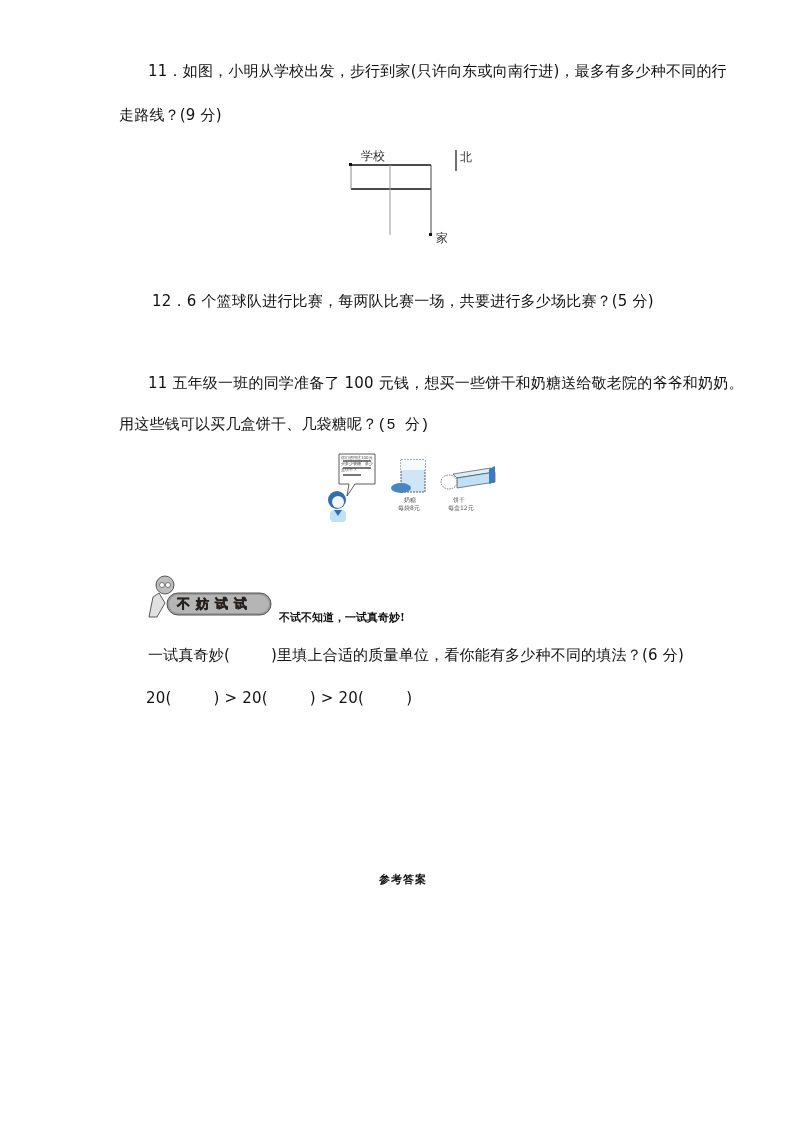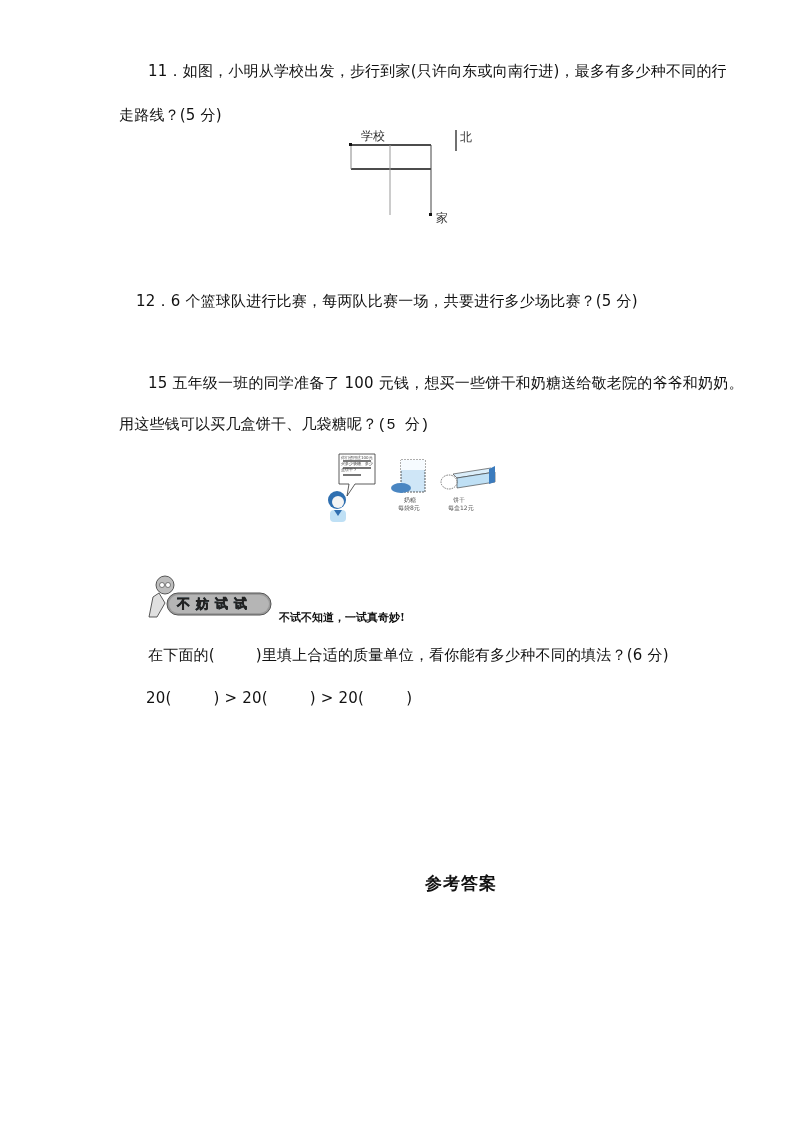--- a/index.html
+++ b/index.html
@@ -1,31 +1,31 @@
 <!DOCTYPE html>
 <html><head>
 <meta charset="utf-8">
 <style>
   html, body { margin: 0; padding: 0; background: #ffffff; }
   body { width: 793px; height: 1122px; position: relative; overflow: hidden;
          font-family: "DejaVu Sans", "Liberation Sans", sans-serif; color: #111; }
   .abs { position: absolute; }
   .line { font-size: 15px; line-height: 16px; white-space: nowrap; letter-spacing: 0.2px; }
-  .title { font-size: 17px; font-weight: bold; letter-spacing: 1px; margin-left: 46px; }
-  .diagram { left: 340px; top: 128px; width: 130px; height: 100px; }
+  .title { font-size: 11px; font-weight: bold; letter-spacing: 1px; }
+  .diagram { left: 340px; top: 148px; width: 130px; height: 100px; }
   .illus { left: 325px; top: 452px; width: 172px; height: 72px; }
   .banner { left: 145px; top: 573px; width: 130px; height: 48px; }
   .slogan { font-family: "DejaVu Serif", "Liberation Serif", serif; font-size: 11px; }
   .blank { display: inline-block; }
 </style>
 </head>
 <body>
 
 <div class="abs line" style="left:148px; top:63px;">11．如图，小明从学校出发，步行到家(只许向东或向南行进)，最多有多少种不同的行</div>
-<div class="abs line" style="left:119px; top:107px;">走路线？(5 分)</div>
+<div class="abs line" style="left:119px; top:107px;">走路线？(9 分)</div>
 
 <div class="abs diagram">
   <svg width="130" height="100" viewBox="0 0 130 100">
 
     <line x1="11" y1="17" x2="91" y2="17" stroke="#111" stroke-width="1.3"></line>
     <line x1="11" y1="41" x2="91" y2="41" stroke="#111" stroke-width="1.3"></line>
 
     <line x1="11" y1="17" x2="11" y2="41" stroke="#888" stroke-width="1"></line>
 
     <line x1="50" y1="17" x2="50" y2="87" stroke="#999" stroke-width="1"></line>
@@ -36,23 +36,23 @@
 
     <rect x="89" y="85" width="3" height="3" fill="#111"></rect>
 
     <line x1="116" y1="2" x2="116" y2="23" stroke="#111" stroke-width="1.2"></line>
   </svg>
   <span class="abs" style="left:21px; top:0px; font-size:12px; color:#333;">学校</span>
   <span class="abs" style="left:96px; top:82px; font-size:12px; color:#333;">家</span>
   <span class="abs" style="left:120px; top:1px; font-size:12px; color:#333;">北</span>
 </div>
 
-<div class="abs line" style="left:136px; top:293px;">12．6 个篮球队进行比赛，每两队比赛一场，共要进行多少场比赛？(5 分)</div>
+<div class="abs line" style="left:152px; top:293px;">12．6 个篮球队进行比赛，每两队比赛一场，共要进行多少场比赛？(5 分)</div>
 
-<div class="abs line" style="left:148px; top:375px;">15  五年级一班的同学准备了 100 元钱，想买一些饼干和奶糖送给敬老院的爷爷和奶奶。</div>
+<div class="abs line" style="left:148px; top:375px;">11  五年级一班的同学准备了 100 元钱，想买一些饼干和奶糖送给敬老院的爷爷和奶奶。</div>
 <div class="abs line" style="left:119px; top:418px;font-family:Liberation Mono, monospace;">用这些钱可以买几盒饼干、几袋糖呢？(5 分)</div>
 
 <div class="abs illus">
   <svg width="172" height="72" viewBox="0 0 172 72">
 
     <path d="M14 2 L50 2 L50 32 L30 32 L22 44 L24 32 L14 32 Z" fill="#fff" stroke="#333" stroke-width="0.8"></path>
     <line x1="18" y1="9" x2="46" y2="9" stroke="#777" stroke-width="2"></line>
     <line x1="18" y1="16" x2="46" y2="16" stroke="#777" stroke-width="2"></line>
     <line x1="18" y1="23" x2="36" y2="23" stroke="#777" stroke-width="2"></line>
 
@@ -81,25 +81,25 @@
   <svg width="130" height="48" viewBox="0 0 130 48">
 
     <circle cx="20" cy="12" r="9" fill="#bdbdbd" stroke="#333" stroke-width="0.8"></circle>
     <circle cx="17" cy="12" r="2.5" fill="#fff" stroke="#333" stroke-width="0.6"></circle>
     <circle cx="23" cy="12" r="2.5" fill="#fff" stroke="#333" stroke-width="0.6"></circle>
     <path d="M8 24 L14 20 L20 30 L12 44 L4 44 Z" fill="#e0e0e0" stroke="#333" stroke-width="0.8"></path>
 
     <rect x="22" y="20" width="104" height="22" rx="11" fill="#9a9a9a" stroke="#555" stroke-width="1"></rect>
     <rect x="24" y="22" width="100" height="18" rx="9" fill="#b5b5b5"></rect>
   </svg>
-  <span class="abs" style="left:32px; top:22px; font-size:13px; font-weight:bold; color:#0c4a6e; letter-spacing:6px; -webkit-text-stroke:0.6px #222;">不妨试试</span>
+  <span class="abs" style="left:32px; top:22px; font-size:13px; font-weight:bold; color:#c2410c; letter-spacing:6px; -webkit-text-stroke:0.6px #222;">不妨试试</span>
 </div>
 <div class="abs slogan" style="left:279px; top:610px;font-weight:bold;">不试不知道，一试真奇妙!</div>
 
 <div class="abs line" style="left:148px; top:647px;">
-  <span>在下面的(</span><span class="blank" style="width:41px;"></span><span>)里填上合适的质量单位，看你能有多少种不同的填法？(6 分)</span>
+  <span>一试真奇妙(</span><span class="blank" style="width:41px;"></span><span>)里填上合适的质量单位，看你能有多少种不同的填法？(6 分)</span>
 </div>
 
 <div class="abs line" style="left:146px; top:690px;">
   <span>20(</span><span class="blank" style="width:42px;"></span><span>) &gt; 20(</span><span class="blank" style="width:42px;"></span><span>) &gt; 20(</span><span class="blank" style="width:42px;"></span><span>)</span>
 </div>
 
 <div class="abs title" style="left:379px; top:872px;">参考答案</div>
 
 </body></html>

